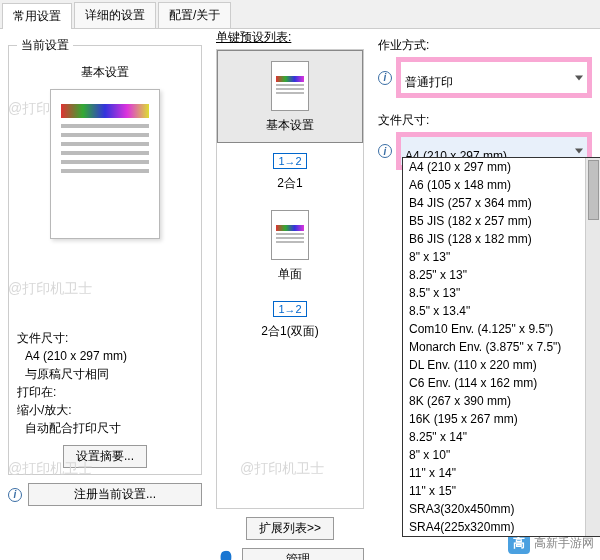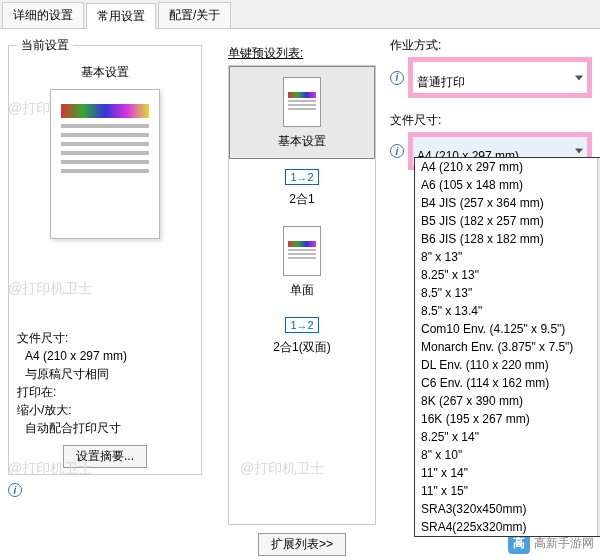--- a/index.html
+++ b/index.html
@@ -2,21 +2,21 @@
 <html><head>
 <meta charset="utf-8">
 <style>
 * { box-sizing: border-box; margin: 0; padding: 0; font-family: "Microsoft YaHei", Arial, sans-serif; font-size: 12px; }
 body { width: 600px; height: 560px; background: #fff; overflow: hidden; position: relative; }
 .tabs { display: flex; border-bottom: 1px solid #ccc; padding: 2px 2px 0 2px; background: #f0f0f0; }
 .tab { padding: 4px 10px; border: 1px solid #ccc; border-bottom: none; margin-right: 2px; background: #f8f8f8; cursor: pointer; }
 .tab.active { background: #fff; position: relative; top: 1px; }
 .content { display: flex; height: calc(100% - 28px); }
 .panel-left { width: 210px; padding: 8px; }
-.panel-mid { width: 160px; padding: 16px 6px; margin-left: 12px; }
+.panel-mid { width: 160px; padding: 0 6px; }
 .panel-right { flex: 1; padding: 8px; position: relative; }
 fieldset { border: 1px solid #ccc; padding: 6px 8px; }
 legend { padding: 0 4px; }
 .preview-title { text-align: center; margin: 4px 0 8px; }
 .page-preview { width: 110px; height: 150px; margin: 0 auto 8px; border: 1px solid #b8b8b8; background: #fff; box-shadow: 2px 2px 4px rgba(0,0,0,0.15); position: relative; padding: 14px 10px; }
 .preview-lines { height: 14px; background: linear-gradient(90deg,#d33,#3a3,#33d,#d3d,#dd3); margin-bottom: 6px; }
 .preview-text { height: 4px; background: #bbb; margin-bottom: 5px; }
 .info { margin-top: 90px; line-height: 18px; }
 .btn { border: 1px solid #999; background: #f5f5f5; padding: 2px 12px; cursor: pointer; }
 .btn-wide { display: block; margin: 8px auto 0; text-align: center; }
@@ -47,22 +47,22 @@
 </style>
 </head>
 <body>
 
 <span class="watermark wm1">@打印机卫士</span>
 <span class="watermark wm2">@打印机卫士</span>
 <span class="watermark wm3">@打印机卫士</span>
 <span class="watermark wm4">@打印机卫士</span>
 
 <div class="tabs">
+  <div class="tab active">常用设置</div>
   <div class="tab">详细的设置</div>
-  <div class="tab active">常用设置</div>
   <div class="tab">配置/关于</div>
 </div>
 
 <div class="content">
   <div class="panel-left">
     <fieldset>
       <legend>当前设置</legend>
       <div class="preview-title">基本设置</div>
       <div class="page-preview">
         <div class="preview-lines"></div>
@@ -78,20 +78,21 @@
         <div style="padding-left:8px">A4 (210 x 297 mm)</div>
         <div style="padding-left:8px">与原稿尺寸相同</div>
         <div>打印在:</div>
         <div>缩小/放大:</div>
         <div style="padding-left:8px">自动配合打印尺寸</div>
       </div>
       <button class="btn btn-wide">设置摘要...</button>
     </fieldset>
     <div class="regrow">
       <span class="info-icon">i</span>
+      <button class="btn" style="flex:1">注册当前设置...</button>
     </div>
   </div>
 
   <div class="panel-mid">
     <div class="label-row"><span class="underline">单键预设列表:</span></div>
     <div class="preset-list">
       <div class="preset-item sel">
         <div class="preset-thumb">
             <div class="thumb-rainbow"></div>
             <div class="thumb-line"></div>

